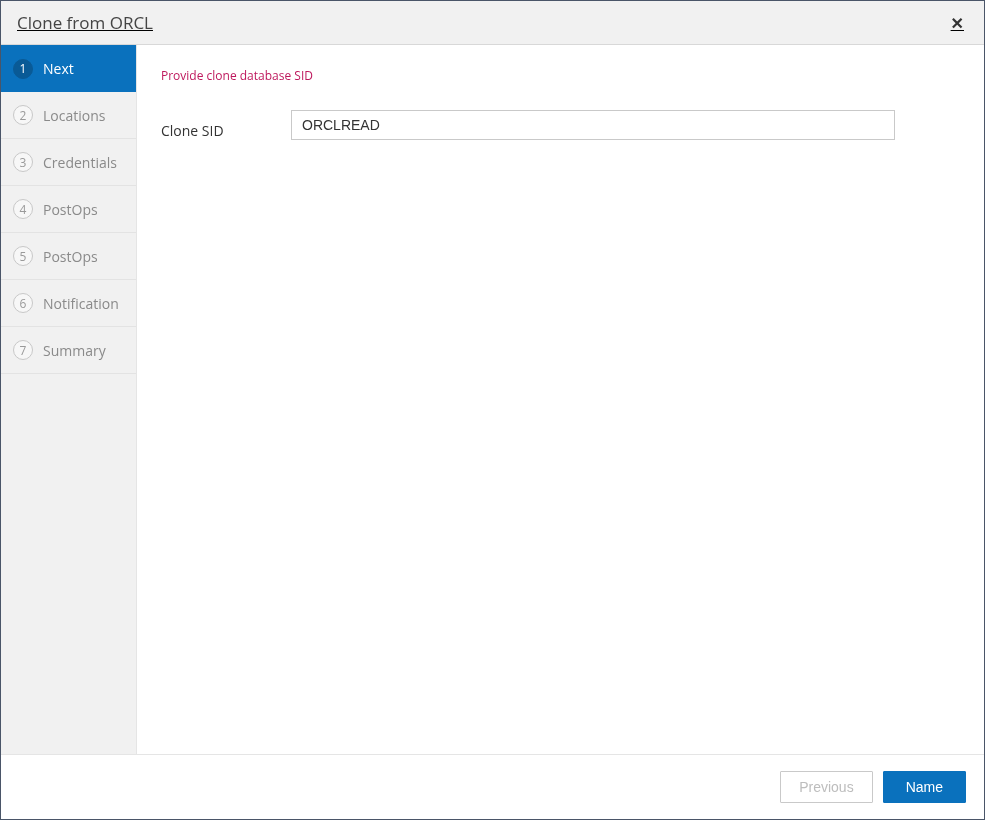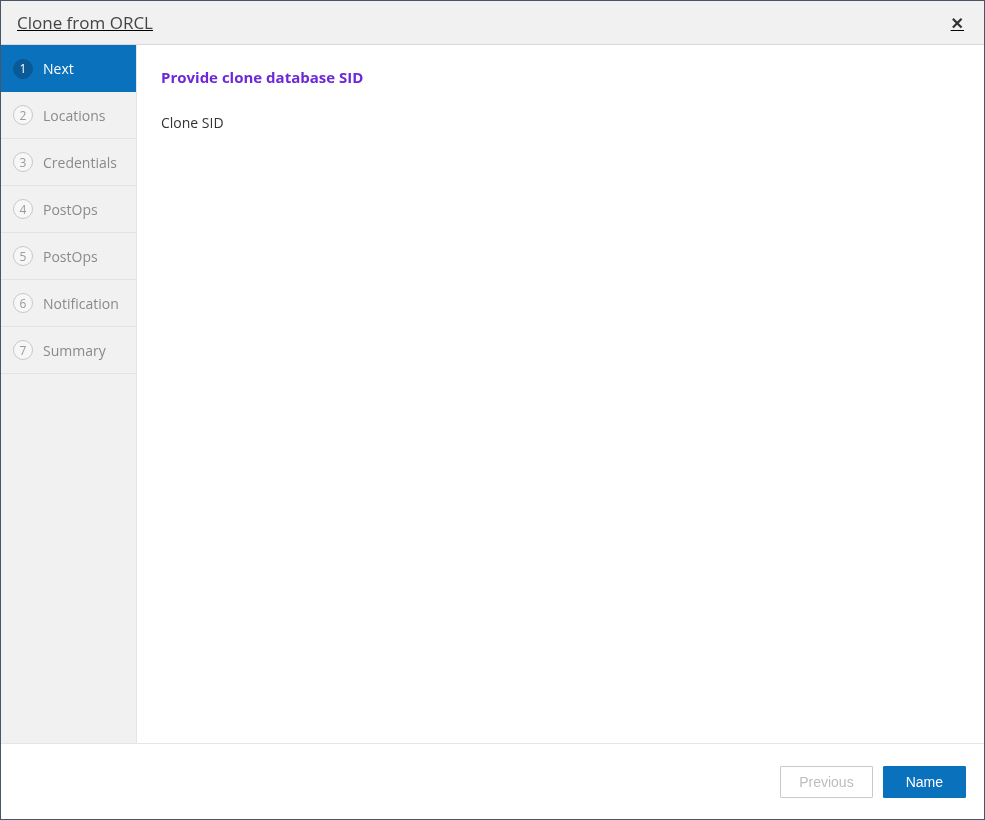--- a/index.html
+++ b/index.html
@@ -91,23 +91,23 @@
     }
     .step-label {
       flex: 1;
     }
     .main {
       flex: 1;
       padding: 22px 24px;
       background: #fff;
     }
     .main-title {
-      font-size: 15px;
-      font-weight: 700;
-      color: #6d28d9;
+      font-size: 12px;
+      font-weight: 400;
+      color: #be185d;
       margin-bottom: 26px;
     }
     .form-row {
       display: flex;
       align-items: flex-end;
     }
     .form-label {
       width: 130px;
       font-size: 14px;
       color: #333;
@@ -115,21 +115,21 @@
     .form-input {
       flex: 0 0 604px;
       height: 30px;
       border: 1px solid #c9c9c9;
       padding: 0 10px;
       font-size: 14px;
       color: #333;
       outline: none;
     }
     .dialog-footer {
-      height: 76px;
+      height: 65px;
       border-top: 1px solid #e5e5e5;
       display: flex;
       justify-content: flex-end;
       align-items: center;
       padding: 0 18px;
       gap: 10px;
       background: #fff;
     }
     .btn {
       height: 32px;
@@ -191,20 +191,21 @@
       <div class="sidebar-item">
         <span class="step-badge">7</span>
         <span class="step-label">Summary</span>
       </div>
     </div>
 
     <div class="main">
       <div class="main-title">Provide clone database SID</div>
       <div class="form-row">
         <label class="form-label">Clone SID</label>
+        <input type="text" class="form-input" value="ORCLREAD" style="">
       </div>
     </div>
 
   </div>
 
   <div class="dialog-footer">
     <button class="btn btn-previous">Previous</button>
     <button class="btn btn-next">Name</button>
   </div>
 

